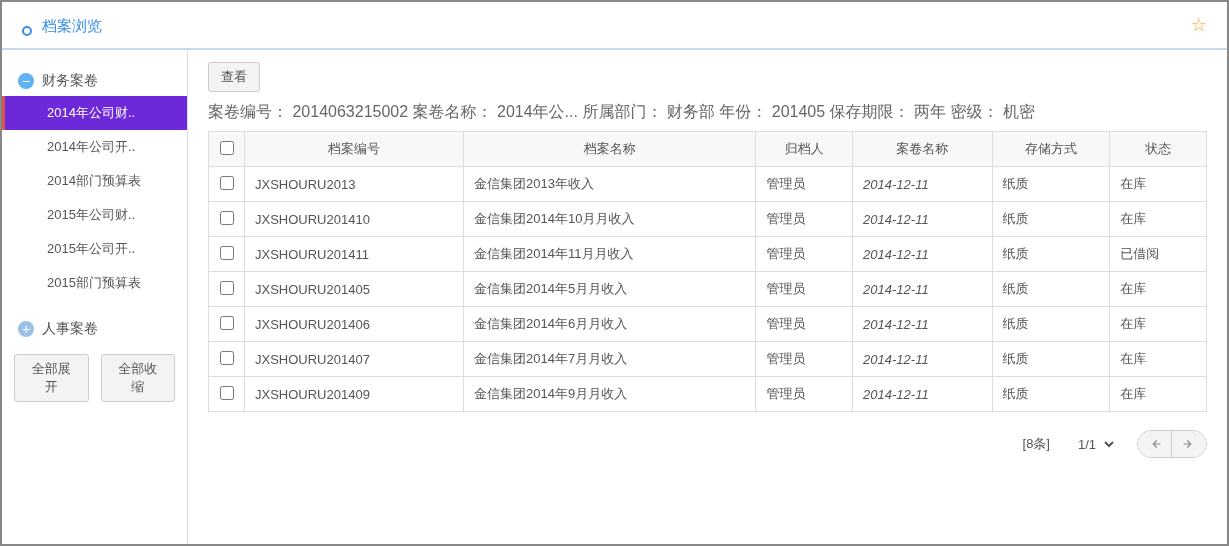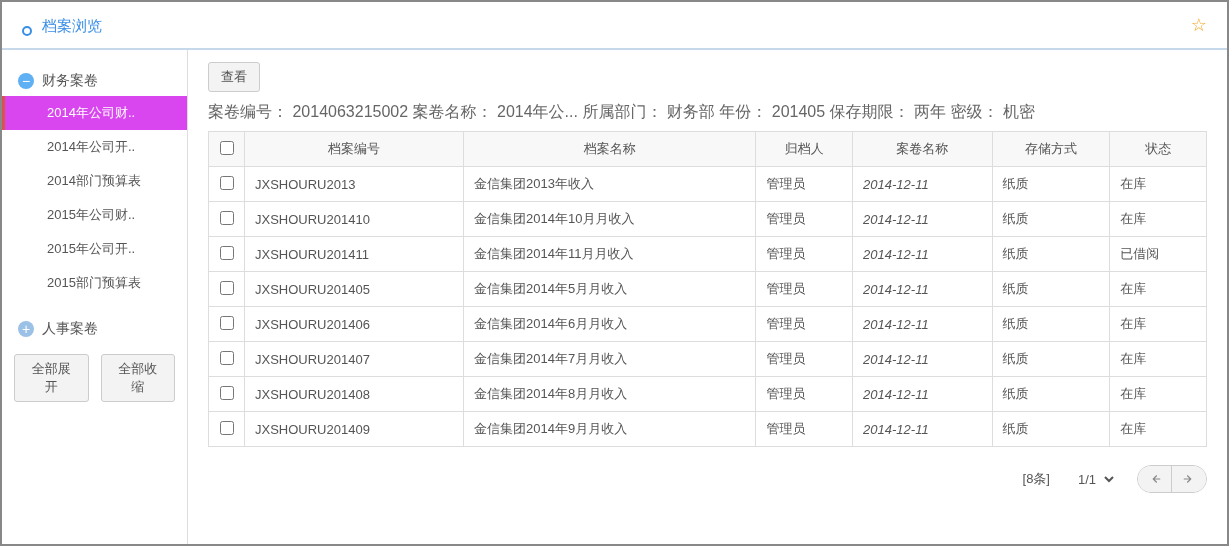--- a/index.html
+++ b/index.html
@@ -11,21 +11,21 @@
     .header .star { color: #f5a623; font-size: 18px; }
     .body { display: flex; flex: 1; overflow: hidden; }
     .sidebar { width: 186px; border-right: 1px solid #ddd; display: flex; flex-direction: column; padding-top: 2px; }
     .tree-group { margin-top: 14px; }
     .tree-header { display: flex; align-items: center; padding: 6px 10px 6px 16px; color: #555; font-size: 14px; }
     .tree-header .toggle { width: 16px; height: 16px; border-radius: 50%; display: inline-flex; align-items: center; justify-content: center; margin-right: 8px; font-size: 14px; color: #fff; line-height: 1; }
     .tree-header.expanded .toggle { background: #60b0f4; }
     .tree-header.collapsed .toggle { background: #9bc1e6; }
     .tree-items { padding-left: 0; }
     .tree-item { padding: 8px 10px 8px 42px; cursor: pointer; color: #555; border-left: 3px solid transparent; }
-    .tree-item.active { background: #d946ef; color: #fff; border-left: 3px solid #d9534f; }
+    .tree-item.active { background: #6d28d9; color: #fff; border-left: 3px solid #d9534f; }
     .sidebar-actions { padding: 10px 12px; display: flex; gap: 12px; }
     .btn { border: 1px solid #ccc; background: #f3f3f3; border-radius: 3px; padding: 5px 12px; font-size: 13px; color: #555; cursor: pointer; }
     .main { flex: 1; padding: 12px 20px; overflow: auto; }
     .toolbar { display: flex; justify-content: flex-start; margin-bottom: 10px; }
     .info-line { color: #666; font-size: 16px; margin-bottom: 8px; }
     table { width: 100%; border-collapse: collapse; }
     th, td { border: 1px solid #ddd; padding: 8px 10px; text-align: left; font-weight: normal; color: #555; }
     th { background: #f8f8f8; text-align: center; }
     td.center { text-align: left; font-style: italic; }
     .checkbox-cell { width: 36px; text-align: center; }
@@ -145,29 +145,20 @@
               <td class="checkbox-cell"><input type="checkbox" style=""></td>
               <td>JXSHOURU201407</td>
               <td>金信集团2014年7月月收入</td>
               <td>管理员</td>
               <td class="center">2014-12-11</td>
               <td>纸质</td>
               <td>在库</td>
             </tr>
             <tr>
               <td class="checkbox-cell"><input type="checkbox" style=""></td>
-              <td>JXSHOURU201408</td>
-              <td>金信集团2014年8月月收入</td>
-              <td>管理员</td>
-              <td class="center">2014-12-11</td>
-              <td>纸质</td>
-              <td>在库</td>
-            </tr>
-            <tr>
-              <td class="checkbox-cell"><input type="checkbox" style=""></td>
               <td>JXSHOURU201409</td>
               <td>金信集团2014年9月月收入</td>
               <td>管理员</td>
               <td class="center">2014-12-11</td>
               <td>纸质</td>
               <td>在库</td>
             </tr>
           </tbody>
       </table>
       <div class="pager">

